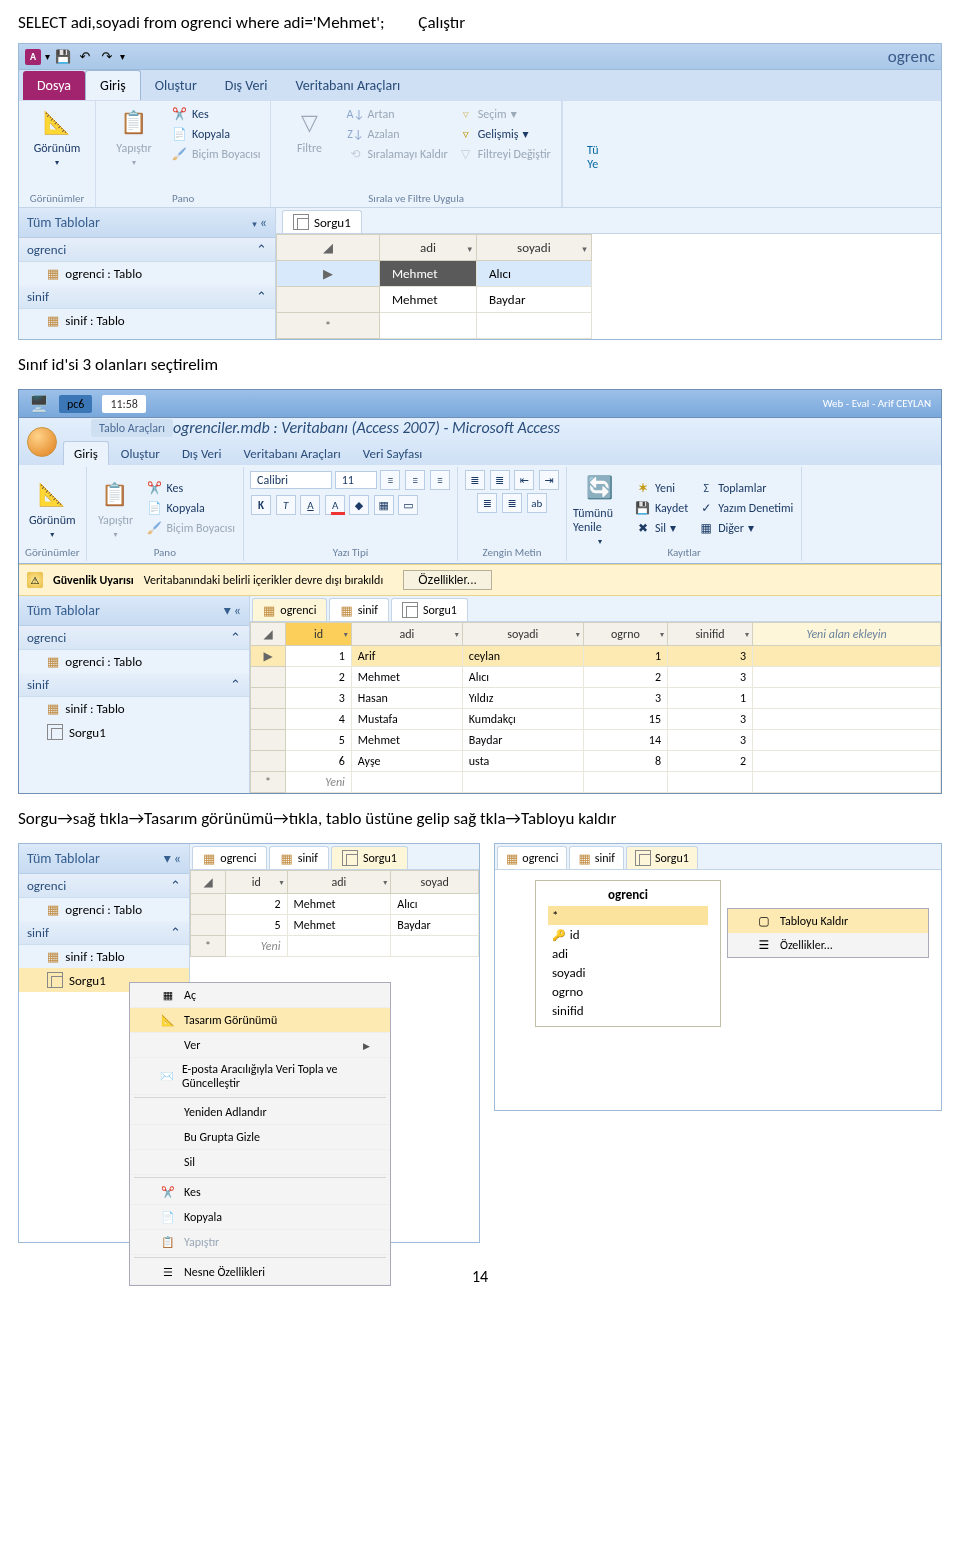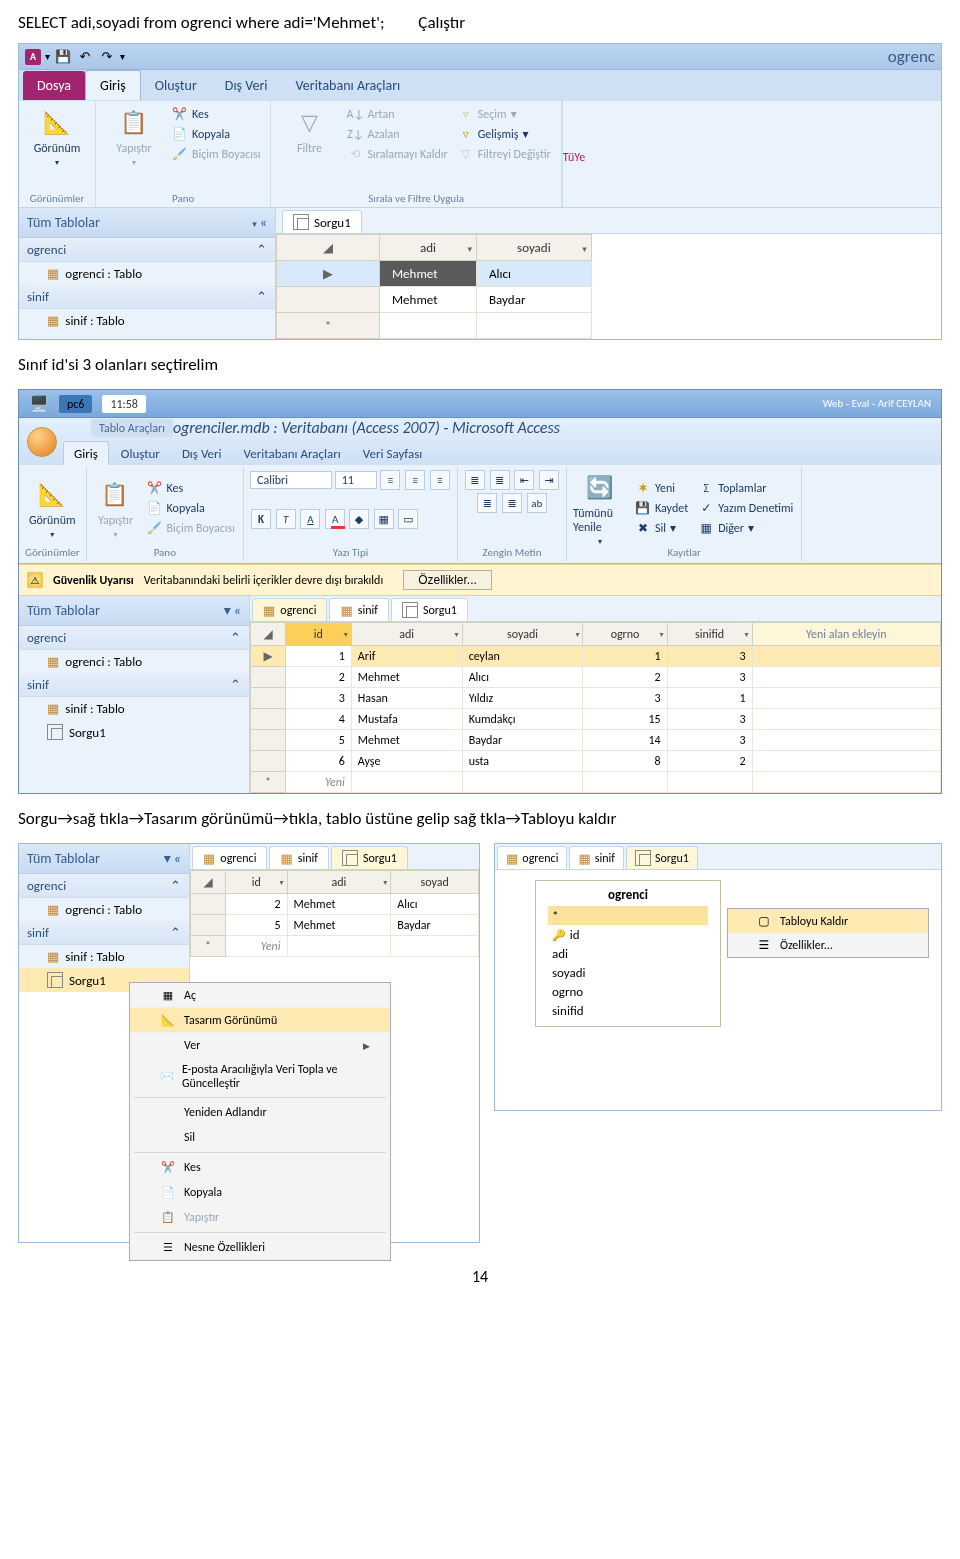--- a/index.html
+++ b/index.html
@@ -66,21 +66,21 @@
   }
   .big-icon {
     width:34px; height:34px; display:flex;align-items:center;justify-content:center;
     font-size:22px;
   }
   .stack { display:flex; flex-direction:column; gap:2px; font-size:12px; color:#1c3b66; }
   .sbtn { display:flex; align-items:center; gap:4px; padding:1px 2px;}
   .grayed { color:#9aa8b8; }
   .grayed .mini-icon { opacity:0.5; }
   .mini-icon { width:16px; height:16px; display:inline-flex;align-items:center;justify-content:center; font-size:12px;}
-  .ribbon1 .cut-edge { width:60px; border-left:1px solid #d0def0; display:flex;flex-direction:row;align-items:center;justify-content:flex-start;padding-top:6px;color:#be185d;font-size:12px;}
+  .ribbon1 .cut-edge { width:60px; border-left:1px solid #d0def0; display:flex;flex-direction:column;align-items:center;justify-content:center;padding-top:6px;color:#0369a1;font-size:12px;}
   
   .body1 { display:flex; background:#fff; border-top:1px solid #c5d5e8; }
   .navpane {
     width:256px; background:#eaf2fb; border-right:1px solid #c5d5e8;
     font-size:13px;
   }
   .nav-head {
     background:linear-gradient(#dbe9f9,#c6daf1);
     padding:6px 8px; display:flex;align-items:center;justify-content:space-between;
     color:#365e8f; font-size:14px;
@@ -153,21 +153,21 @@
   .doc-tabs2 { display:flex; background:#eaf2fb; border-bottom:1px solid #c5d5e8; padding:2px 0 0 2px;}
   .doc-tabs2 .dt { border:1px solid #c5d5e8; border-bottom:none; border-radius:3px 3px 0 0; padding:3px 10px; margin-right:2px; background:#fdf6d8; display:flex;align-items:center;gap:5px; font-size:12px;}
   .doc-tabs2 .dt.plain { background:#fff; }
   .grid2 { border-collapse:collapse; width:100%; font-size:12px;}
   .grid2 th { background:#f3f1e9; border:1px solid #d4d0c0; padding:4px 6px; font-weight:normal; color:#333; position:relative;}
   .grid2 th .dd { position:absolute;right:3px;top:50%;transform:translateY(-50%);font-size:8px;color:#666;}
   .grid2 td { border:1px solid #e9e6da; padding:3px 6px;}
   .grid2 .rh { background:#f3f1e9; border:1px solid #d4d0c0; width:22px; text-align:center; color:#666;}
   .grid2 tr.selrow th, .grid2 tr.selrow td { background:#fde9b2;}
   .grid2 th.selhead { background:#fbcf5a;}
-  .grid2 .addcol { background:#fdf6d8; color:#6a829f;}
+  .grid2 .addcol { background:#fdf6d8; font-style:italic; color:#6a829f;}
   .grid2 .yeni { font-style:italic; color:#888;}
 
   
   .row3 { display:flex; gap:14px; align-items:flex-start; margin-top:14px;}
   .shot3a { flex:0 0 460px; border:1px solid #9db9d8; }
   .shot3b { flex:1; border:1px solid #9db9d8; }
   .ctxmenu {
     position:relative;
     background:#f4f4f4; border:1px solid #aab; width:260px; font-size:12px;
     margin-top:-4px;
@@ -408,21 +408,21 @@
               </div>
             <div class="sbtn grayed">
                 <span class="mini-icon">🖌️</span>
                 <span>Biçim Boyacısı</span>
               </div>
           </div>
         </div>
         <div class="r2g-label">Pano</div>
       </div>
       <div class="r2g">
-        <div class="r2g-body" style="flex-direction:column;align-items:flex-start;gap:19px;">
+        <div class="r2g-body" style="flex-direction:column;align-items:flex-start;gap:5px;">
           <div>
             <span class="fontbox">Calibri</span>
             <span class="fontbox" style="min-width:28px;">11</span>
             <span class="btnsq">≡</span>
             <span class="btnsq">≡</span>
             <span class="btnsq">≡</span>
           </div>
           <div>
             <span class="btnsq">
                 <b>K</b>
@@ -717,20 +717,24 @@
               <span class="smallicon">✉️</span>
               <span>E-posta Aracılığıyla Veri Topla ve Güncelleştir</span>
             </div>
           <div class="sep"></div>
           <div class="mi">
               <span class="smallicon"></span>
               <span>Yeniden Adlandır</span>
             </div>
           <div class="mi">
               <span class="smallicon"></span>
+              <span>Bu Grupta Gizle</span>
+            </div>
+          <div class="mi">
+              <span class="smallicon"></span>
               <span>Sil</span>
             </div>
           <div class="sep"></div>
           <div class="mi">
               <span class="smallicon">✂️</span>
               <span>Kes</span>
             </div>
           <div class="mi">
               <span class="smallicon">📄</span>
               <span>Kopyala</span>

